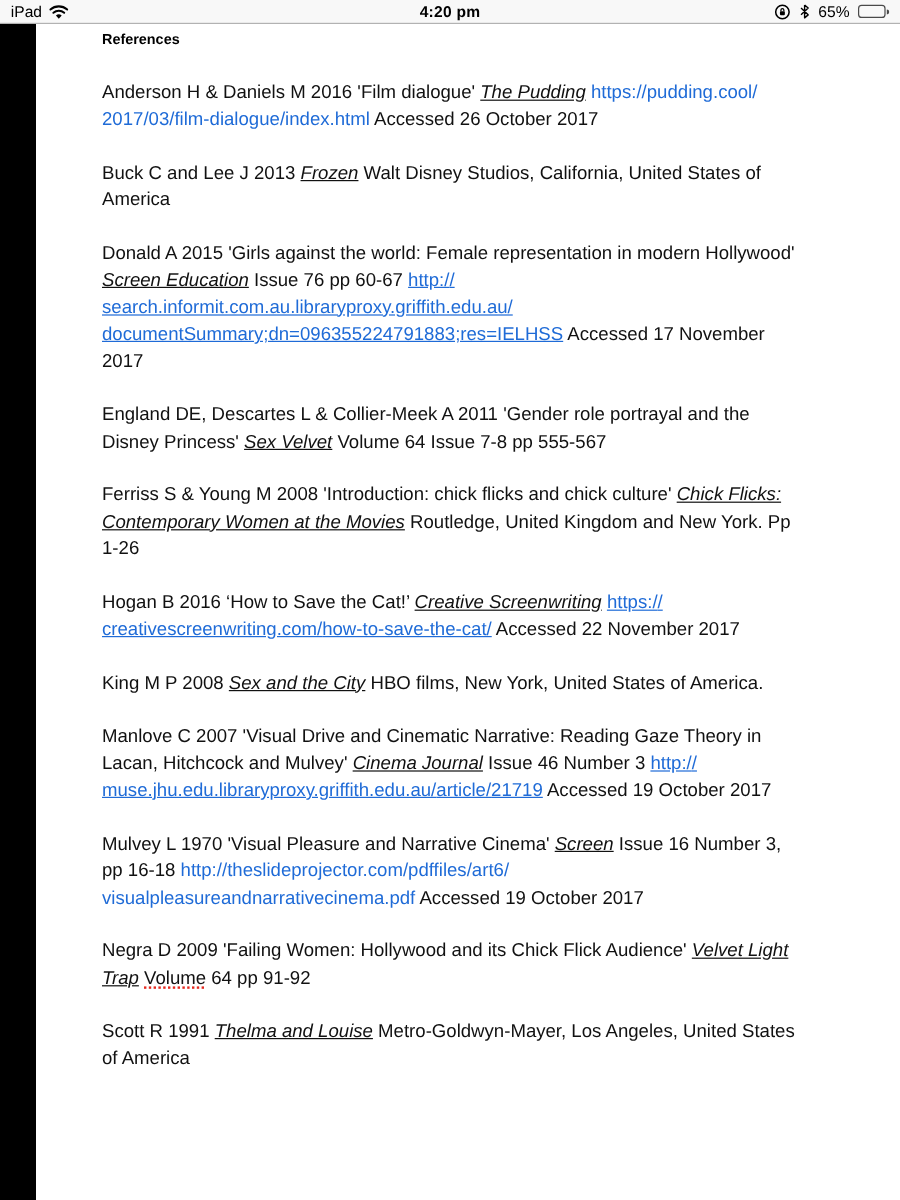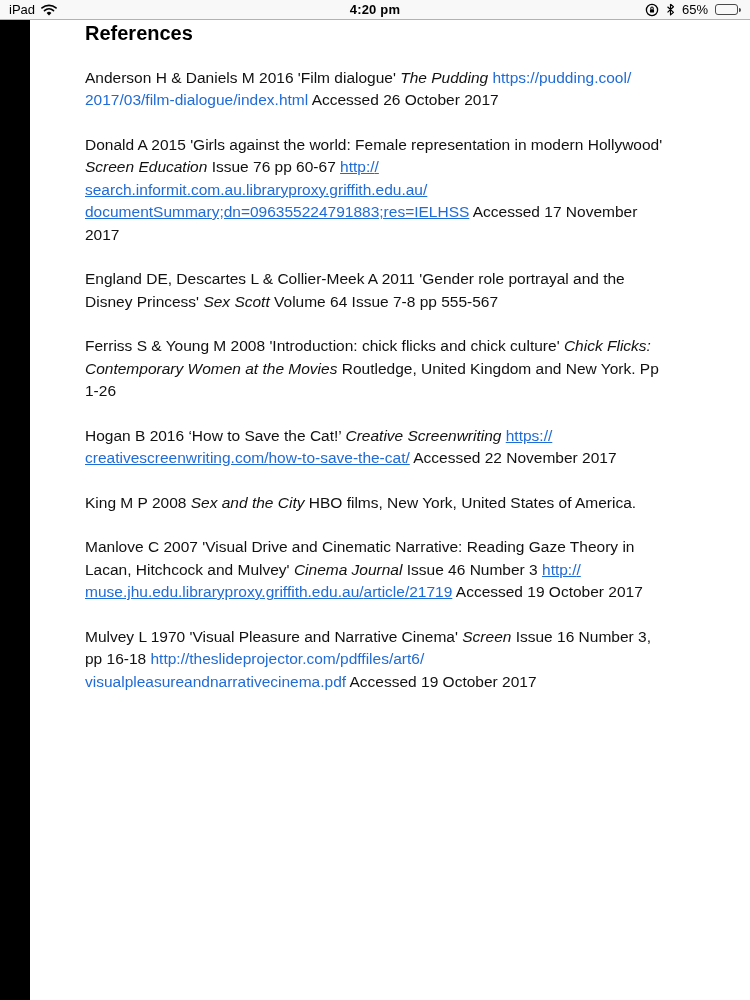--- a/index.html
+++ b/index.html
@@ -46,26 +46,26 @@
   .page-edge {
     position: absolute; left: 0; top: 20px;
     width: 30px; height: 980px;
     background: var(--page-edge, #000);
   }
   .doc {
     position: absolute; left: 85px; top: 22px; width: 578px;
     font-size: 15.5px; line-height: 22.5px;
   }
   .doc-title {
-    font-size: 20px; font-weight: bold; color: #000;
+    font-size: 12px; font-weight: bold; color: #000;
     margin: 0 0 22px 0; line-height: 22.5px;
   }
   p.ref { margin: 0 0 22px 0; overflow-wrap: break-word; }
   .run-text { color: var(--text, #111); }
-  .run-italic { font-style: italic; color: var(--text, #111); }
+  .run-italic { font-style: italic; color: var(--text, #111); text-decoration: underline; }
   .run-link { color: var(--link, #1f6bd7); }
   .run-linku {
     color: var(--link, #1f6bd7);
     text-decoration: underline;
     text-decoration-color: var(--link, #1f6bd7);
   }
   .run-spell {
     text-decoration: underline dotted var(--spellcheck, #e5291f);
     text-decoration-thickness: 2px;
     text-underline-offset: 3px;
@@ -108,21 +108,24 @@
     </span>
   </div>
 </div>
 
 <div class="page-edge"></div>
 
 <div class="doc">
   <h1 class="doc-title">References</h1>
   <div>
       <p class="ref"><span class="run-text">Anderson H &amp; Daniels M 2016 'Film dialogue' </span><span class="run-italic">The Pudding</span><span class="run-text"> </span><span class="run-link">https:/<wbr>/<wbr>pudding.cool/<wbr>2017/<wbr>03/<wbr>film-dialogue/<wbr>index.html</span><span class="run-text"> Accessed 26 October 2017</span></p>
+      <p class="ref"><span class="run-text">Buck C and Lee J 2013 </span><span class="run-italic">Frozen</span><span class="run-text"> Walt Disney Studios, California, United States of America</span></p>
       <p class="ref"><span class="run-text">Donald A 2015 'Girls against the world: Female representation in modern Hollywood' </span><span class="run-italic">Screen Education</span><span class="run-text"> Issue 76 pp 60-67 </span><span class="run-linku">http:/<wbr>/<wbr>search.informit.com.au.libraryproxy.griffith.edu.au/<wbr>documentSummary;dn=096355224791883;res=IELHSS</span><span class="run-text"> Accessed 17 November 2017</span></p>
-      <p class="ref"><span class="run-text">England DE, Descartes L &amp; Collier-Meek A 2011 'Gender role portrayal and the Disney Princess' </span><span class="run-italic">Sex Scott</span><span class="run-text"> Volume 64 Issue 7-8 pp 555-567</span></p>
+      <p class="ref"><span class="run-text">England DE, Descartes L &amp; Collier-Meek A 2011 'Gender role portrayal and the Disney Princess' </span><span class="run-italic">Sex Velvet</span><span class="run-text"> Volume 64 Issue 7-8 pp 555-567</span></p>
       <p class="ref"><span class="run-text">Ferriss S &amp; Young M 2008 'Introduction: chick flicks and chick culture' </span><span class="run-italic">Chick Flicks: Contemporary Women at the Movies</span><span class="run-text"> Routledge, United Kingdom and New York. Pp 1-26</span></p>
       <p class="ref"><span class="run-text">Hogan B 2016 ‘How to Save the Cat!’ </span><span class="run-italic">Creative Screenwriting</span><span class="run-text"> </span><span class="run-linku">https:/<wbr>/<wbr>creativescreenwriting.com/<wbr>how-to-save-the-cat/<wbr></span><span class="run-text"> Accessed 22 November 2017</span></p>
       <p class="ref"><span class="run-text">King M P 2008 </span><span class="run-italic">Sex and the City</span><span class="run-text"> HBO films, New York, United States of America.</span></p>
       <p class="ref"><span class="run-text">Manlove C 2007 'Visual Drive and Cinematic Narrative: Reading Gaze Theory in Lacan, Hitchcock and Mulvey' </span><span class="run-italic">Cinema Journal</span><span class="run-text"> Issue 46 Number 3 </span><span class="run-linku">http:/<wbr>/<wbr>muse.jhu.edu.libraryproxy.griffith.edu.au/<wbr>article/<wbr>21719</span><span class="run-text"> Accessed 19 October 2017</span></p>
       <p class="ref"><span class="run-text">Mulvey L 1970 'Visual Pleasure and Narrative Cinema' </span><span class="run-italic">Screen</span><span class="run-text"> Issue 16 Number 3, pp 16-18 </span><span class="run-link">http:/<wbr>/<wbr>theslideprojector.com/<wbr>pdffiles/<wbr>art6/<wbr>visualpleasureandnarrativecinema.pdf</span><span class="run-text"> Accessed 19 October 2017</span></p>
+      <p class="ref"><span class="run-text">Negra D 2009 'Failing Women: Hollywood and its Chick Flick Audience' </span><span class="run-italic">Velvet Light Trap</span><span class="run-text"> </span><span class="run-spell">Volume</span><span class="run-text"> 64 pp 91-92</span></p>
+      <p class="ref"><span class="run-text">Scott R 1991 </span><span class="run-italic">Thelma and Louise</span><span class="run-text"> Metro-Goldwyn-Mayer, Los Angeles, United States of America</span></p>
     </div>
 </div>
 
 </body></html>

